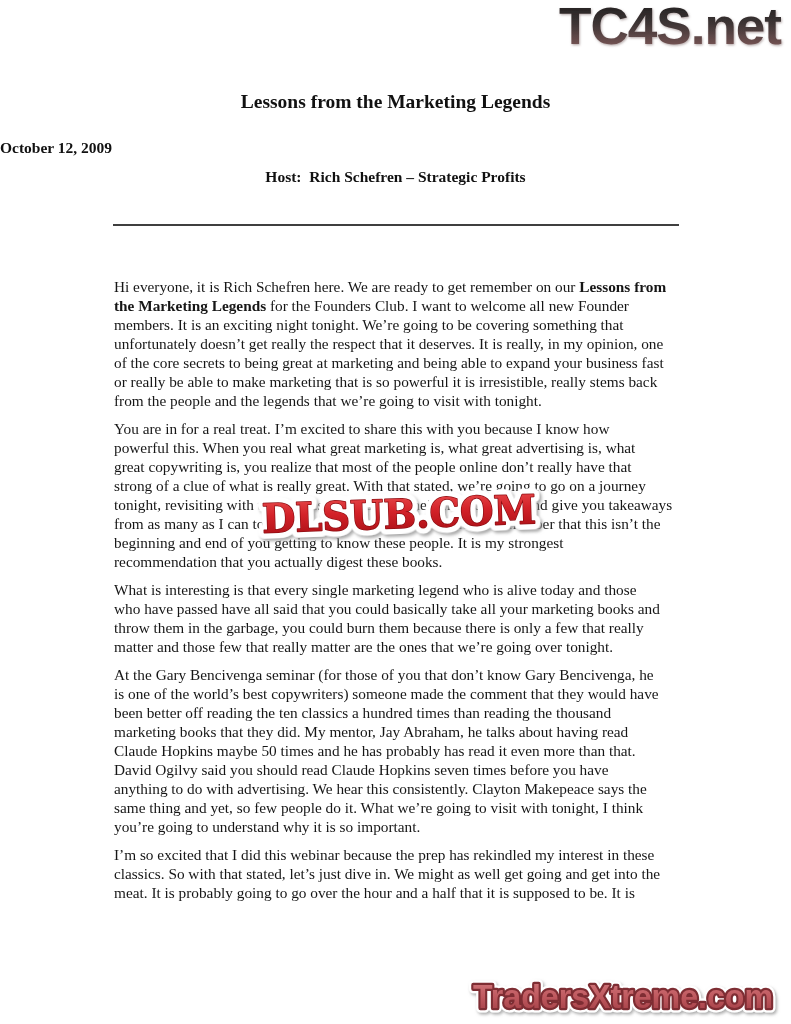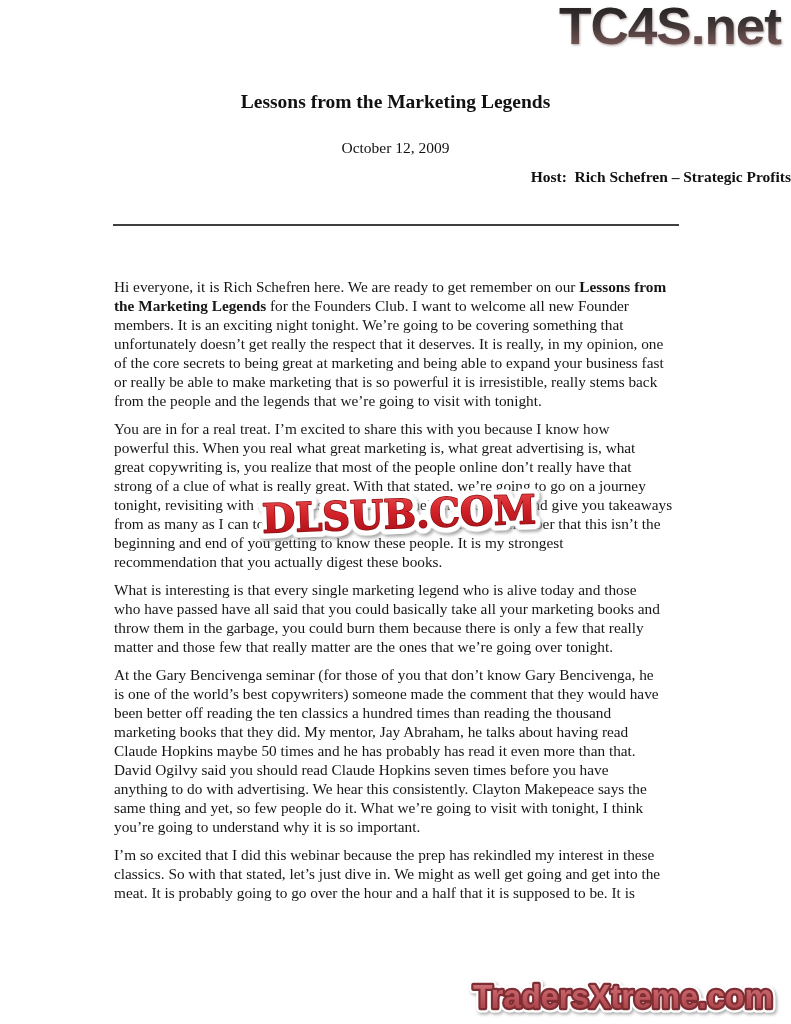--- a/index.html
+++ b/index.html
@@ -40,31 +40,31 @@
     text-align: center;
     font-size: 19.5px;
     font-weight: bold;
     color: #111111;
   }
   .date-line {
     position: absolute;
     top: 139px;
     left: 0;
     width: 100%;
-    text-align: center;
+    text-align: left;
     font-size: 15.5px;
-    font-weight: normal;
+    font-weight: bold;
     color: #111111;
   }
   .host-line {
     position: absolute;
     top: 168px;
     left: 0;
     width: 100%;
-    text-align: right;
+    text-align: center;
     font-size: 15.5px;
     font-weight: bold;
     color: #111111;
     white-space: pre;
   }
 
   .rule {
     position: absolute;
     left: 113px;
     top: 224px;

